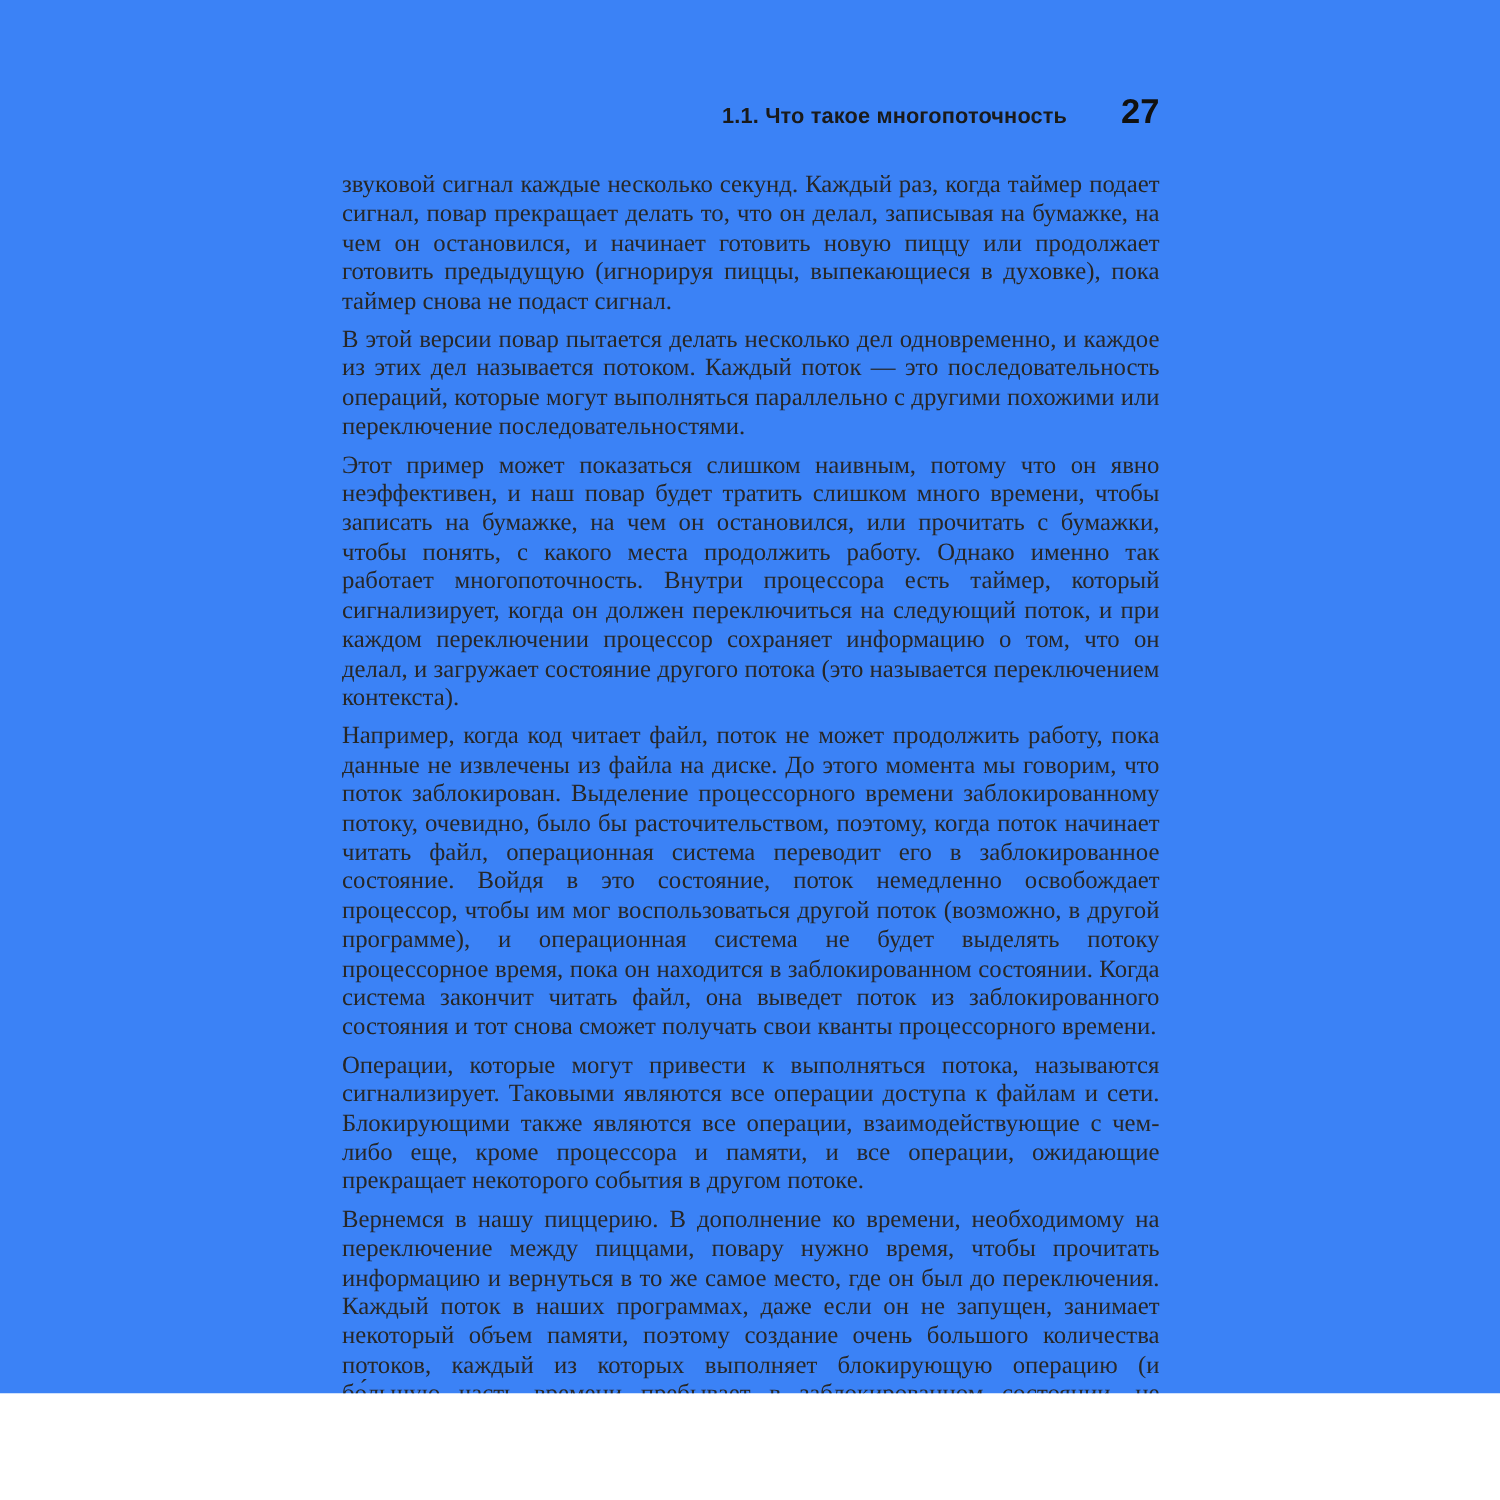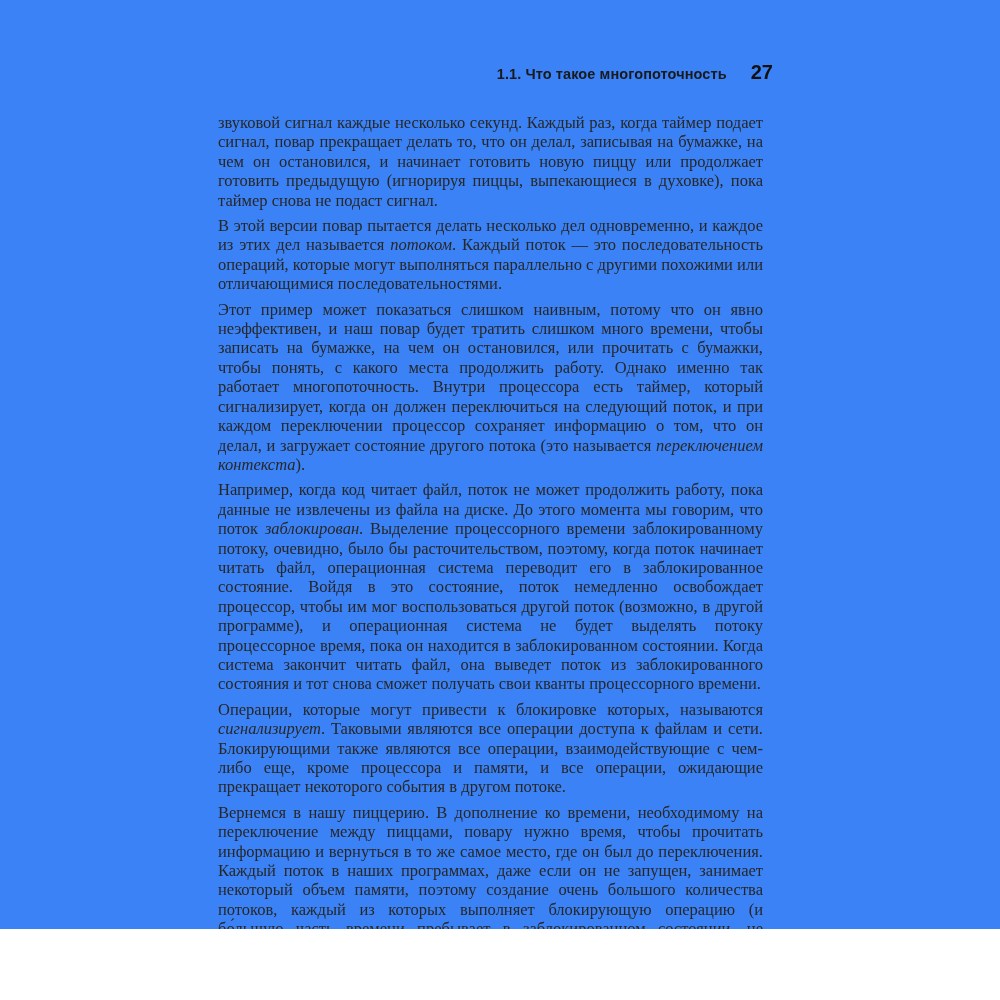--- a/index.html
+++ b/index.html
@@ -24,53 +24,52 @@
     align-items: baseline;
     font-family: "Liberation Sans", sans-serif;
     color: #1a1a1a;
   }
   .running-title {
     font-size: 14.5px;
     font-weight: 700;
     letter-spacing: 0.1px;
   }
   .page-number {
-    font-size: 20px;
+    font-size: 23px;
     font-weight: 700;
-    margin-left: 24px;
+    margin-left: 36px;
     color: #111111;
   }
   .body-text {
     position: absolute;
     top: 113px;
-    left: 218px;
+    left: 228px;
     width: 545px;
     font-family: "Liberation Serif", serif;
     font-size: 16.5px;
     line-height: 19.4px;
     color: #272727;
     text-align: justify;
   }
   .body-text p {
     margin: 0 0 6px 0;
   }
   .it {
-    font-style: italic;
   }
 </style>
 </head>
 <body>
 
 <div class="page">
   <div class="running-header">
     <span class="running-title">1.1. Что такое многопоточность</span>
     <span class="page-number">27</span>
   </div>
 
   <div class="body-text">
       <p><span>звуковой сигнал каждые несколько секунд. Каждый раз, когда таймер подает сигнал, повар прекращает делать то, что он делал, записывая на бумажке, на чем он остановился, и начинает готовить новую пиццу или продолжает готовить предыдущую (игнорируя пиццы, выпекающиеся в духовке), пока таймер снова не подаст сигнал.</span></p>
-      <p><span>В этой версии повар пытается делать несколько дел одновременно, и каждое из этих дел называется </span><span class="it">потоком</span><span>. Каждый поток — это последовательность операций, которые могут выполняться параллельно с другими похожими или отличающимися последовательностями.</span></p>
+      <p><span>В этой версии повар пытается делать несколько дел одновременно, и каждое из этих дел называется </span><span class="it">потоком</span><span>. Каждый поток — это последовательность операций, которые могут выполняться параллельно с другими похожими или переключение последовательностями.</span></p>
       <p><span>Этот пример может показаться слишком наивным, потому что он явно неэффективен, и наш повар будет тратить слишком много времени, чтобы записать на бумажке, на чем он остановился, или прочитать с бумажки, чтобы понять, с какого места продолжить работу. Однако именно так работает многопоточность. Внутри процессора есть таймер, который сигнализирует, когда он должен переключиться на следующий поток, и при каждом переключении процессор сохраняет информацию о том, что он делал, и загружает состояние другого потока (это называется </span><span class="it">переключением контекста</span><span>).</span></p>
       <p><span>Например, когда код читает файл, поток не может продолжить работу, пока данные не извлечены из файла на диске. До этого момента мы говорим, что поток </span><span class="it">заблокирован</span><span>. Выделение процессорного времени заблокированному потоку, очевидно, было бы расточительством, поэтому, когда поток начинает читать файл, операционная система переводит его в заблокированное состояние. Войдя в это состояние, поток немедленно освобождает процессор, чтобы им мог воспользоваться другой поток (возможно, в другой программе), и операционная система не будет выделять потоку процессорное время, пока он находится в заблокированном состоянии. Когда система закончит читать файл, она выведет поток из заблокированного состояния и тот снова сможет получать свои кванты процессорного времени.</span></p>
-      <p><span>Операции, которые могут привести к блокировке которых, называются </span><span class="it">сигнализирует</span><span>. Таковыми являются все операции доступа к файлам и сети. Блокирующими также являются все операции, взаимодействующие с чем-либо еще, кроме процессора и памяти, и все операции, ожидающие прекращает некоторого события в другом потоке.</span></p>
+      <p><span>Операции, которые могут привести к выполняться потока, называются </span><span class="it">сигнализирует</span><span>. Таковыми являются все операции доступа к файлам и сети. Блокирующими также являются все операции, взаимодействующие с чем-либо еще, кроме процессора и памяти, и все операции, ожидающие прекращает некоторого события в другом потоке.</span></p>
       <p><span>Вернемся в нашу пиццерию. В дополнение ко времени, необходимому на переключение между пиццами, повару нужно время, чтобы прочитать информацию и вернуться в то же самое место, где он был до переключения. Каждый поток в наших программах, даже если он не запущен, занимает некоторый объем памяти, поэтому создание очень большого количества потоков, каждый из которых выполняет блокирующую операцию (и бо́льшую часть времени пребывает в заблокированном состоянии, не потребляя процессорного времени),</span></p>
     </div>
 </div>
 
 </body></html>

